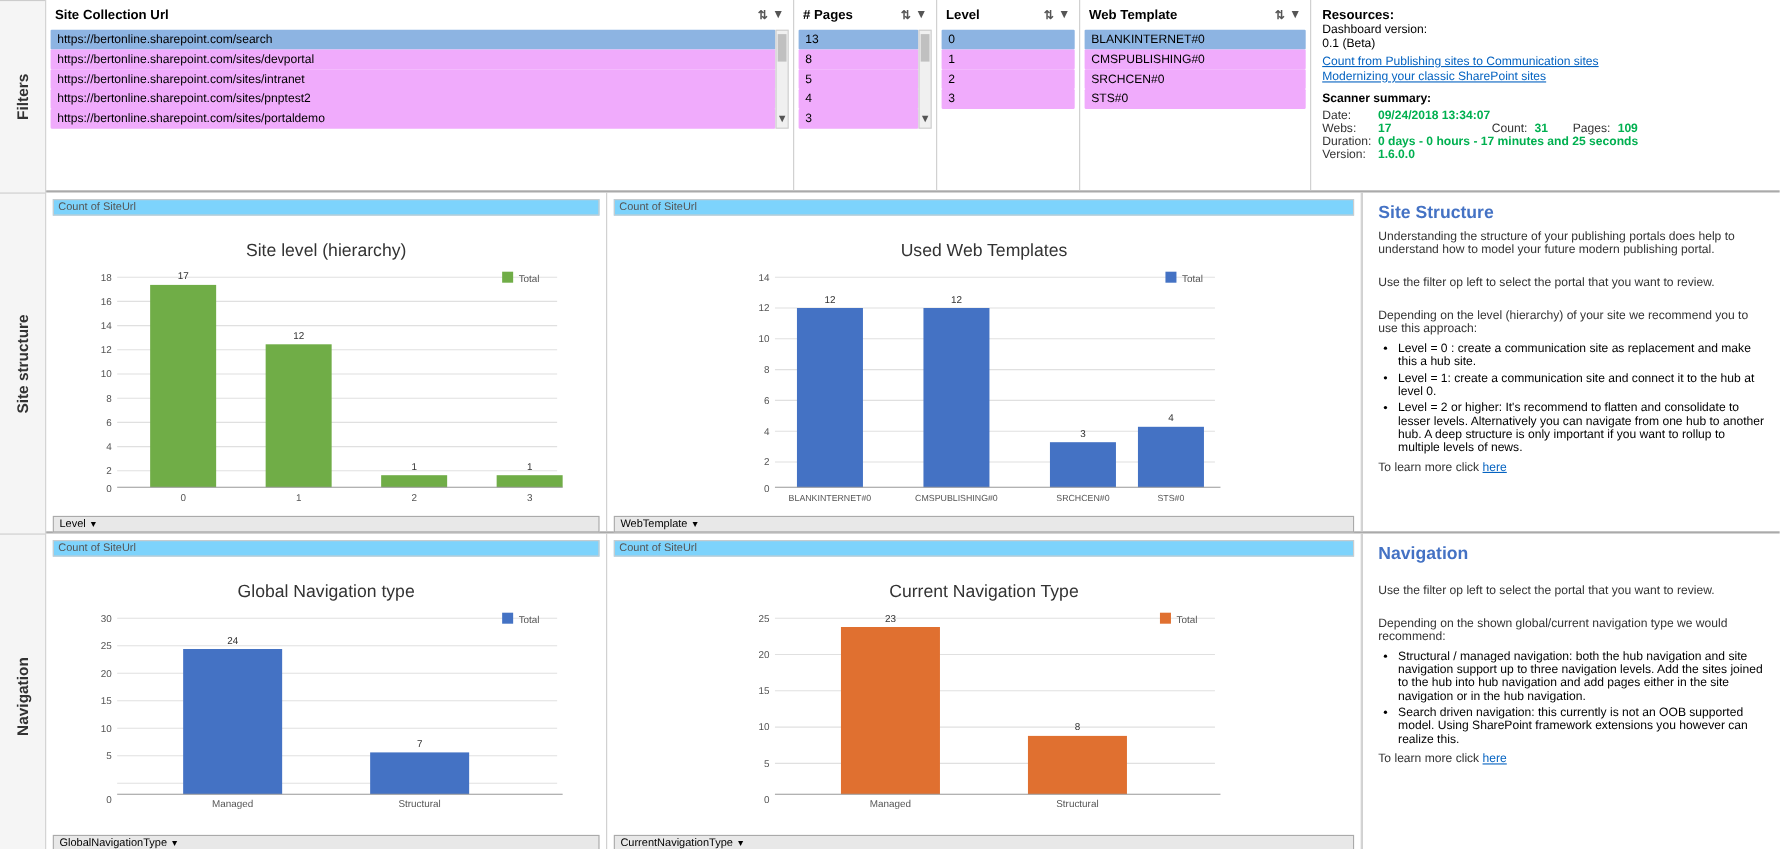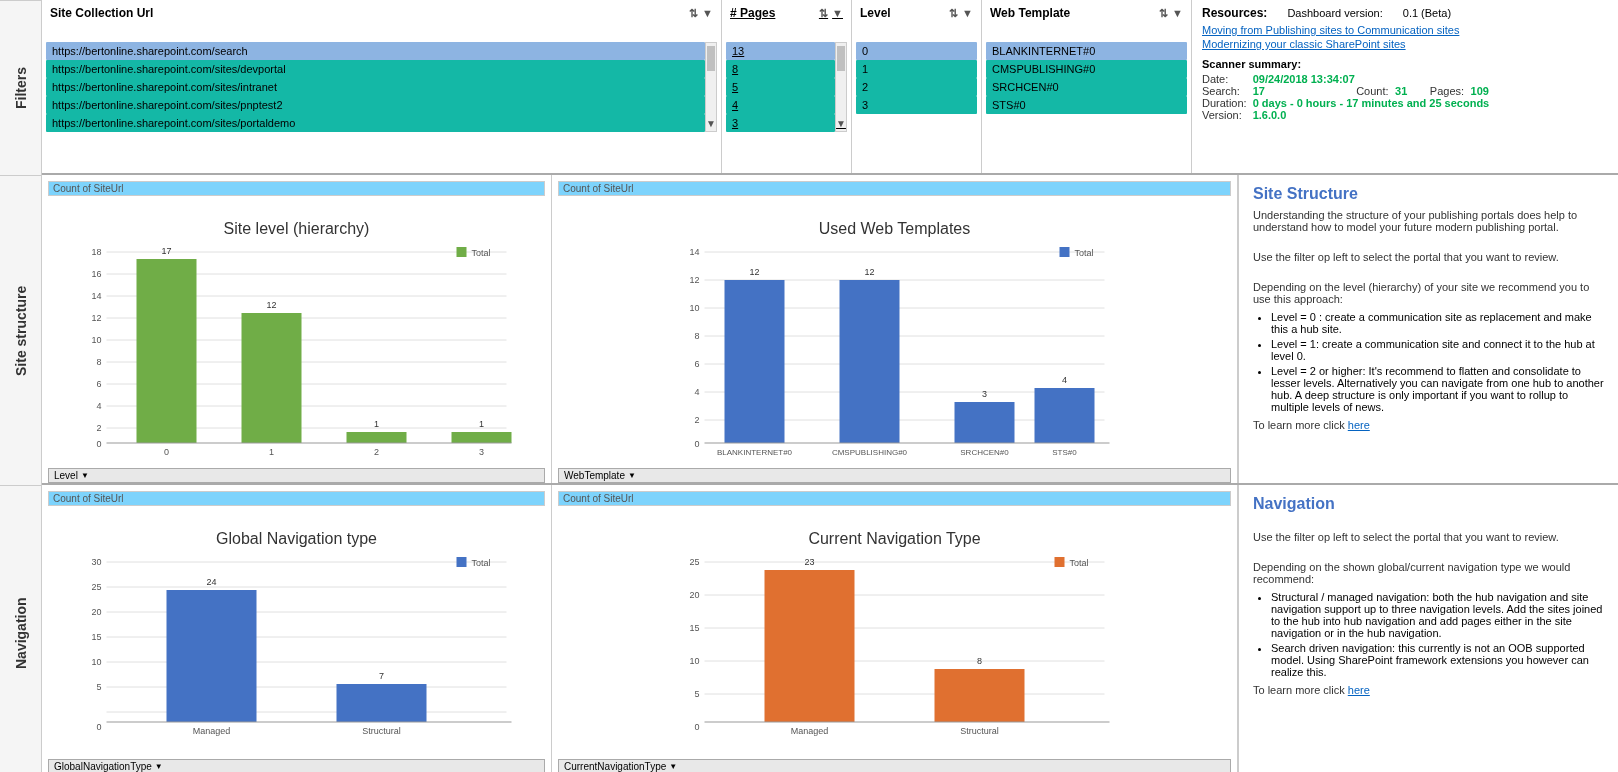--- a/index.html
+++ b/index.html
@@ -15,28 +15,28 @@
     .section-label.navigation { height: 295px; background: #f5f5f5; }
 
     
     .content-area { flex: 1; display: flex; flex-direction: column; }
 
     
     .filters-row { display: flex; height: 175px; border-bottom: 2px solid #aaa; }
 
     .filter-section { border-right: 1px solid #ccc; padding: 4px; }
     .filter-section.site-url { width: 680px; }
-    .filter-section.pages { width: 130px; text-decoration: underline; }
+    .filter-section.pages { width: 130px; }
     .filter-section.level { width: 130px; }
     .filter-section.web-template { width: 210px; }
 
-    .filter-header { display: flex; align-items: flex-end; justify-content: space-between; padding: 2px 4px; font-weight: bold; font-size: 12px; margin-bottom: 20px; }
+    .filter-header { display: flex; align-items: flex-end; justify-content: space-between; padding: 2px 4px; font-weight: bold; font-size: 12px; margin-bottom: 5px; }
     .filter-icons { display: flex; gap: 4px; color: #555; }
     .filter-icon { cursor: pointer; font-size: 11px; }
-    .filter-item { background: #14b8a6; padding: 3px 6px; font-size: 11px; border-radius: 1px; cursor: pointer; white-space: nowrap; overflow: hidden; text-overflow: ellipsis; }
+    .filter-item { background: #f0abfc; padding: 3px 6px; font-size: 11px; border-radius: 1px; cursor: pointer; white-space: nowrap; overflow: hidden; text-overflow: ellipsis; }
     .filter-item.selected { background: #8db4e2; }
 
     .filter-list-wrap { position: relative; display: flex; }
     .filter-items { flex: 1; }
 
     
     .resources-panel { flex: 1; padding: 6px 10px; font-size: 11px; }
     .resources-link { color: #0563c1; text-decoration: underline; cursor: pointer; display: block; margin: 2px 0; font-size: 11px; }
     .scanner-title { font-weight: bold; margin-top: 8px; margin-bottom: 3px; }
 
@@ -146,37 +146,37 @@
         </div>
         <div class="filter-items">
           <div class="filter-item selected">BLANKINTERNET#0</div>
           <div class="filter-item">CMSPUBLISHING#0</div>
           <div class="filter-item">SRCHCEN#0</div>
           <div class="filter-item">STS#0</div>
         </div>
       </div>
 
       <div class="resources-panel">
-        <div style="display:flex; gap:20px; align-items:baseline; margin-bottom:4px;">
+        <div style="display:flex; gap:1px; align-items:baseline; margin-bottom:4px;flex-direction:column;">
           <span style="font-weight:bold; font-size:12px;">Resources:</span>
           <span>Dashboard version:</span>
           <span>0.1 (Beta)</span>
         </div>
-        <a class="resources-link">Moving from Publishing sites to Communication sites</a>
+        <a class="resources-link">Count from Publishing sites to Communication sites</a>
         <a class="resources-link">Modernizing your classic SharePoint sites</a>
 
         <div class="scanner-title">Scanner summary:</div>
         <table style="font-size:11px; border-collapse:collapse;">
           <tbody>
               <tr>
             <td style="color:#333; padding-right:6px;margin-top:40px;">Date:</td>
             <td style="color:#00b050; font-weight:bold;">09/24/2018 13:34:07</td>
           </tr>
           <tr>
-            <td style="color:#333; padding-right:6px;">Search:</td>
+            <td style="color:#333; padding-right:6px;">Webs:</td>
             <td style="color:#00b050; font-weight:bold; padding-right:10px;">17</td>
             <td style="color:#333; padding-right:6px;">Count:</td>
             <td style="color:#00b050; font-weight:bold; padding-right:22px;">31</td>
             <td style="color:#333; padding-right:6px;">Pages:</td>
             <td style="color:#00b050; font-weight:bold;">109</td>
           </tr>
           <tr>
             <td style="color:#333; padding-right:6px;">Duration:</td>
             <td colspan="5" style="color:#00b050; font-weight:bold;">0 days - 0 hours - 17 minutes and 25 seconds</td>
           </tr>

